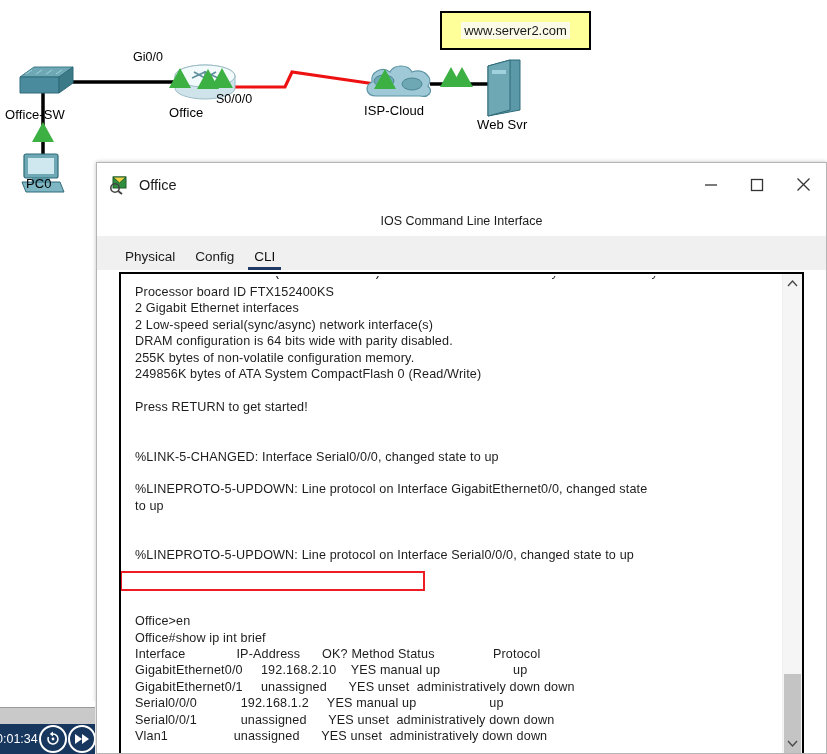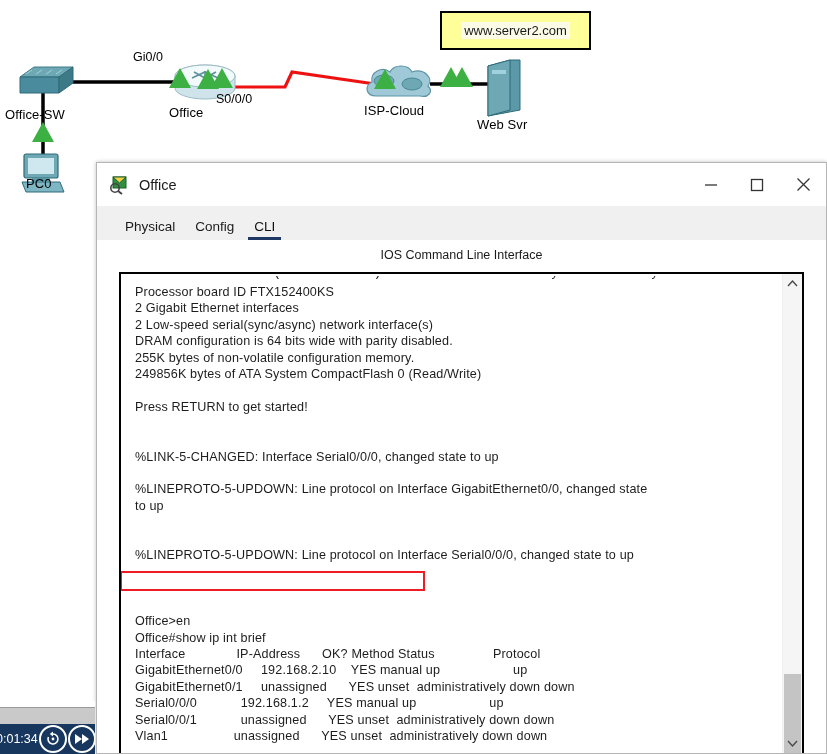--- a/index.html
+++ b/index.html
@@ -271,29 +271,29 @@
         </div>
         <div class="win-btn">
           <svg width="15" height="15">
               <line x1="1.5" y1="1.5" x2="13.5" y2="13.5" stroke="#333" stroke-width="1.3"></line>
               <line x1="13.5" y1="1.5" x2="1.5" y2="13.5" stroke="#333" stroke-width="1.3"></line>
             </svg>
         </div>
       </div>
     </div>
 
+    <div id="cli-header">IOS Command Line Interface</div>
+
     <div id="tabstrip">
       <div class="tab">Physical</div>
       <div class="tab">Config</div>
       <div class="tab active">
         <span class="tabbg"></span><span>CLI</span>
       </div>
     </div>
-
-    <div id="cli-header">IOS Command Line Interface</div>
 
     <div id="cli-wrap">
       <div id="cli-text">
         <div id="cli-first-line">Cisco CISCO1941/K9 (revision 1.0) with 491520K/32768K bytes of memory.</div>
         <div id="clip-top"></div>
         <pre>Processor board ID FTX152400KS
 2 Gigabit Ethernet interfaces
 2 Low-speed serial(sync/async) network interface(s)
 DRAM configuration is 64 bits wide with parity disabled.
 255K bytes of non-volatile configuration memory.

